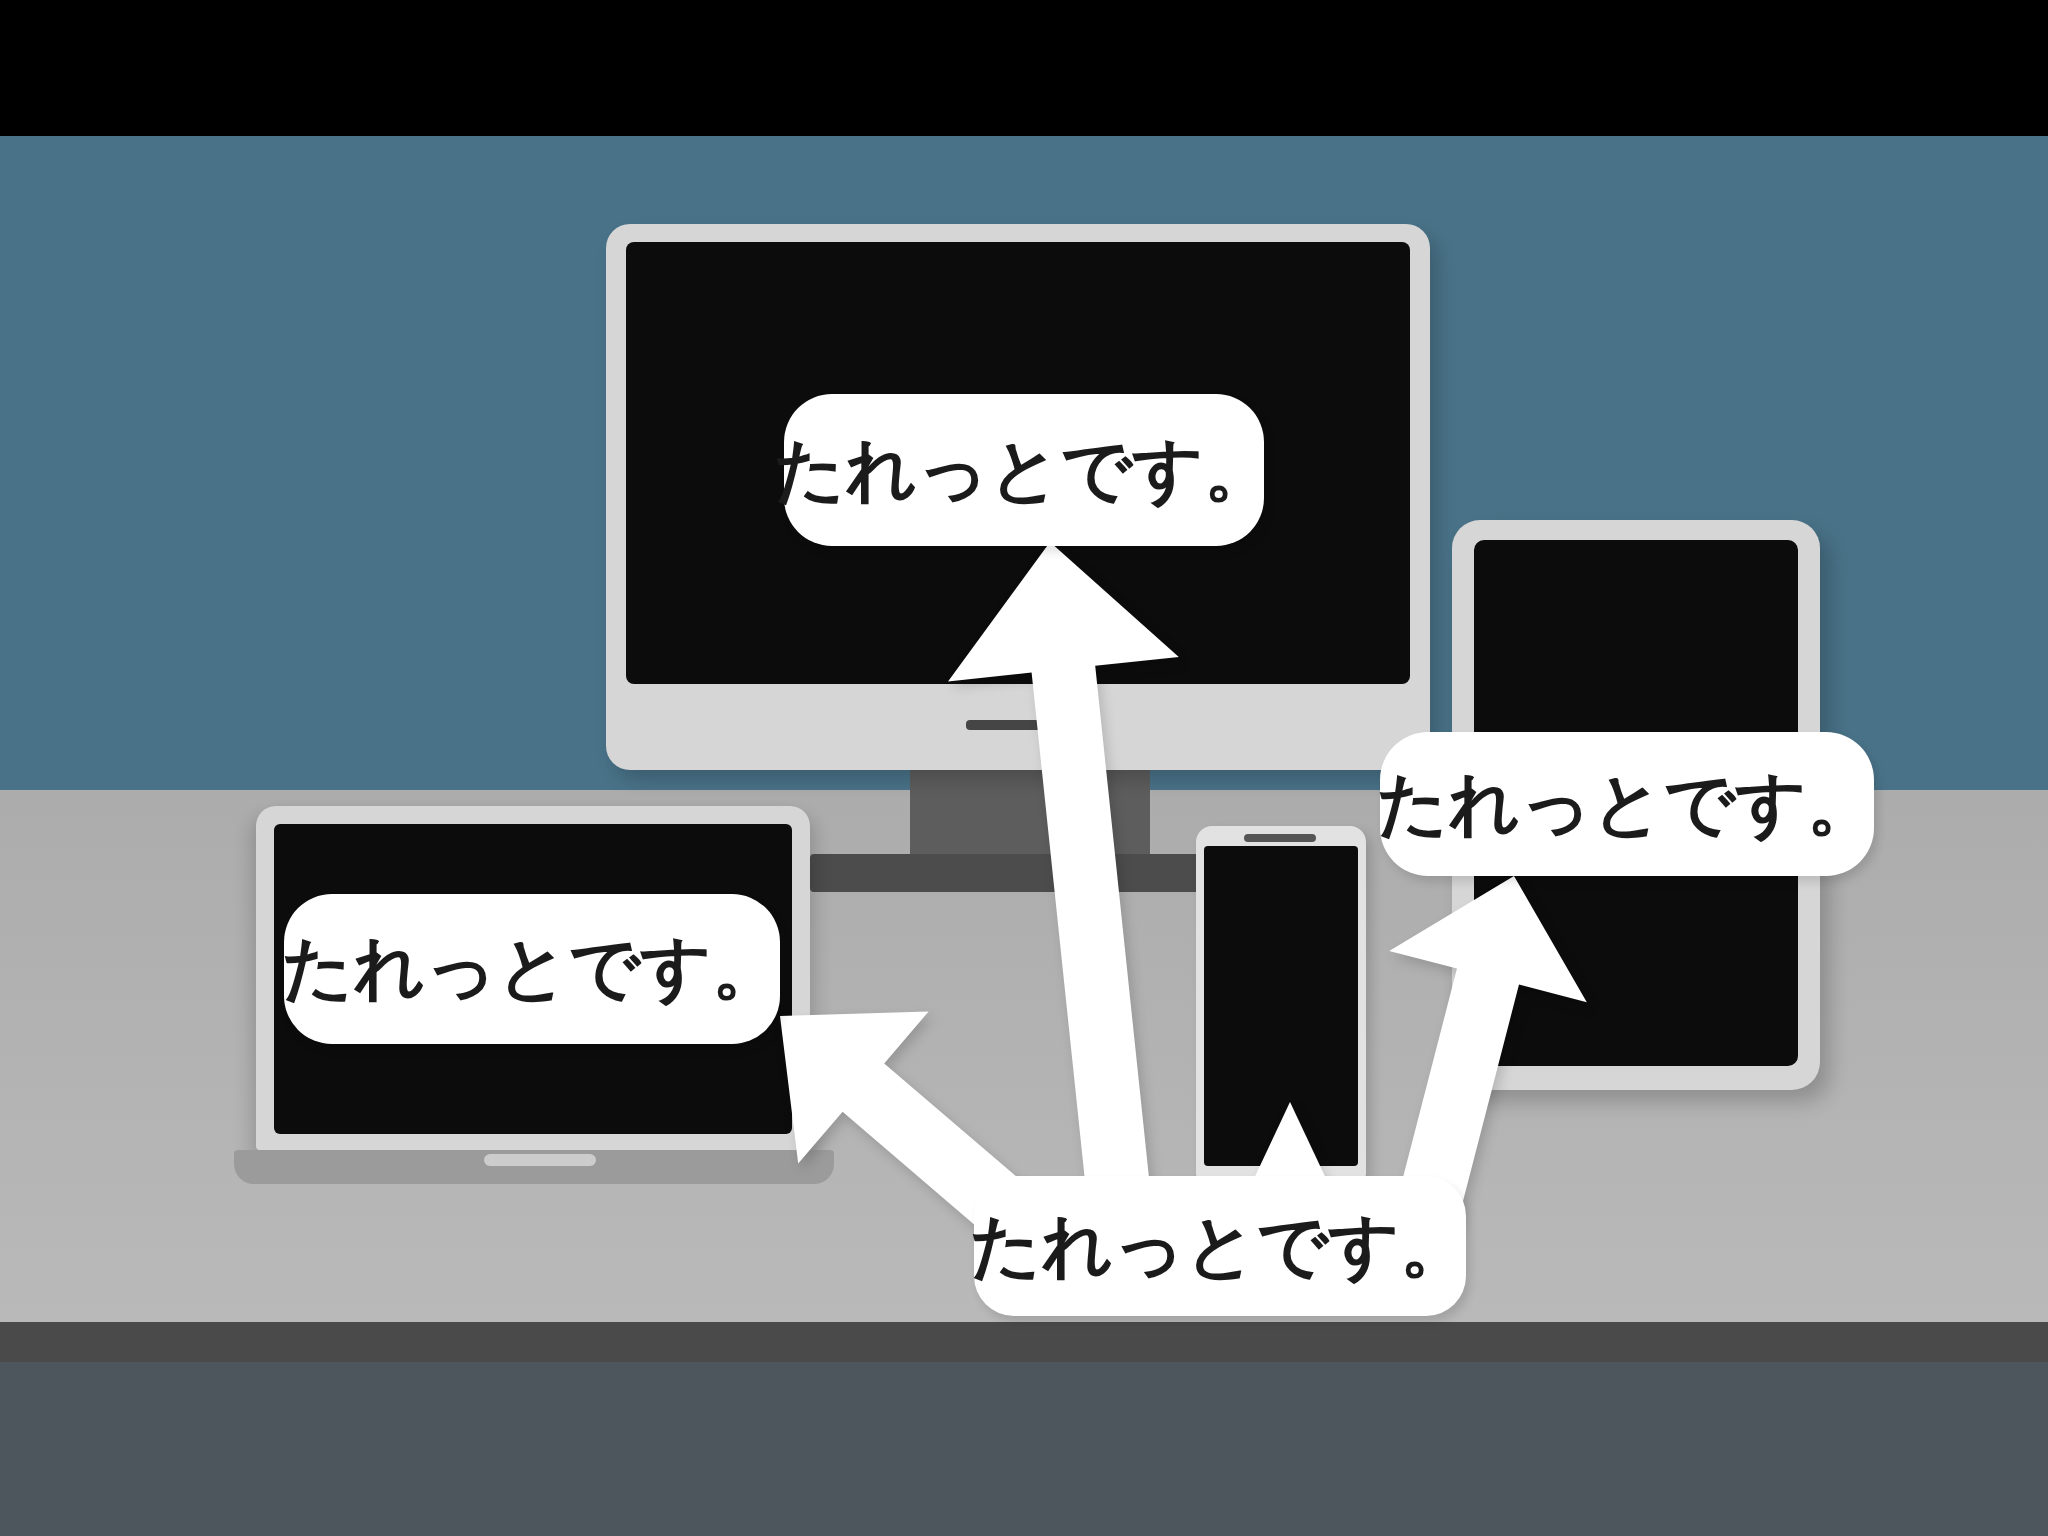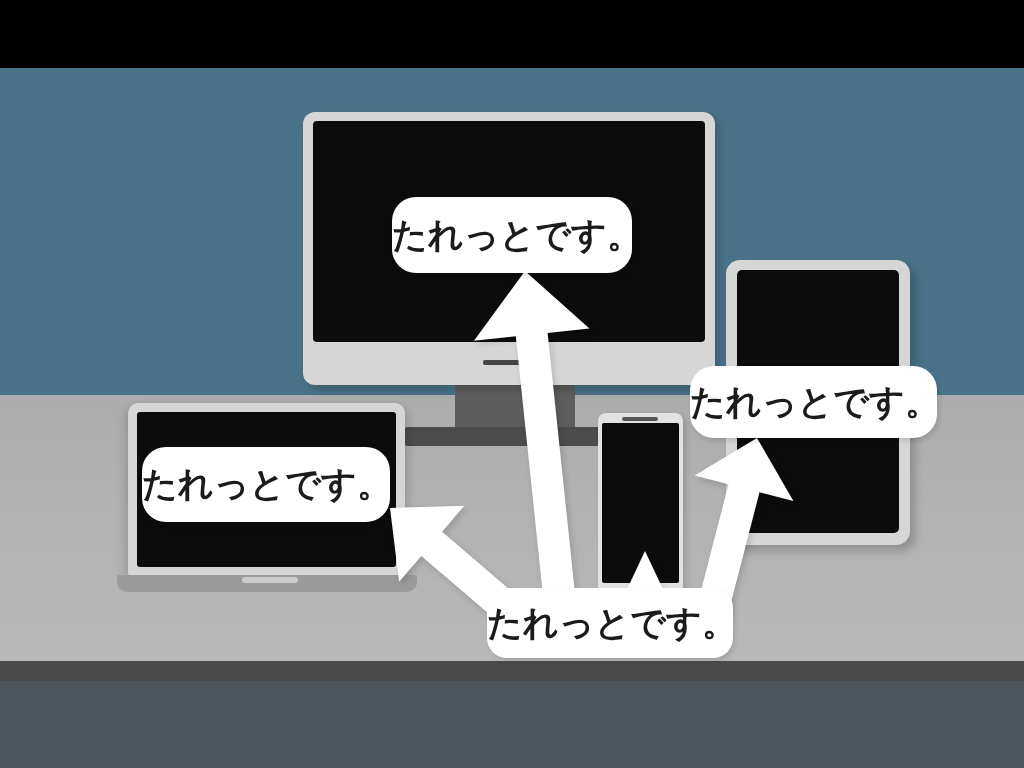--- a/index.html
+++ b/index.html
@@ -38,21 +38,21 @@
   .tablet-body   { left:726px; top:260px; width:184px; height:285px; background:var(--device-bezel); border-radius:14px; box-shadow:5px 6px 10px rgba(0,0,0,0.2); }
   .tablet-screen { left:11px; top:10px; width:162px; height:263px; background:var(--device-screen); border-radius:5px; }
 
   
   .arrows { position:absolute; left:0; top:0; width:1024px; height:768px; pointer-events:none;
             filter:drop-shadow(2px 3px 3px rgba(0,0,0,0.15)); }
   .arrows polygon { fill:var(--arrow); }
 
   
   .bubble { position:absolute; background:var(--bubble-bg); border-radius:24px;
-            display:flex; align-items:center; justify-content:flex-start;
+            display:flex; align-items:center; justify-content:center;
             box-shadow:2px 3px 5px rgba(0,0,0,0.12);font-family:Liberation Mono, monospace; }
   .bubble span { font-size:35px; font-weight:700; color:var(--bubble-text); white-space:nowrap; }
   .bubble-imac    { left:392px; top:197px; width:240px; height:76px; }
   .bubble-laptop  { left:142px; top:447px; width:248px; height:75px; }
   .bubble-tablet  { left:690px; top:366px; width:247px; height:72px; }
   .bubble-devices { left:487px; top:588px; width:246px; height:70px; border-radius:20px; }
 </style>
 </head>
 <body>
 

